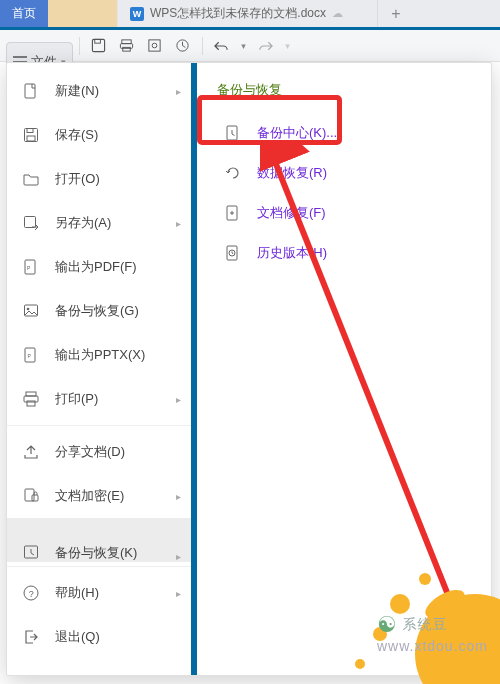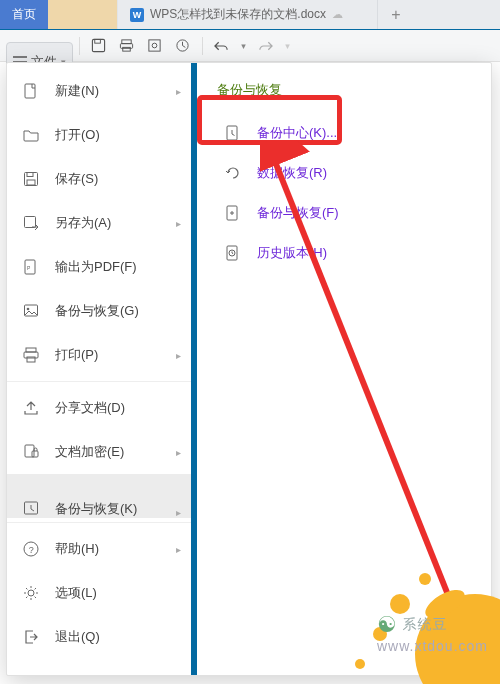--- a/index.html
+++ b/index.html
@@ -1,19 +1,19 @@
 <!DOCTYPE html>
 <html><head>
 <meta charset="utf-8">
 <style>
   * { box-sizing: border-box; margin: 0; padding: 0; }
   body { font-family: "Microsoft YaHei", "PingFang SC", sans-serif; font-size: 13px; color: #333; background: #fff; width: 500px; height: 684px; overflow: hidden; position: relative; }
 
   
-  .tabbar { display: flex; align-items: stretch; height: 30px; background: #e9ebee; border-bottom: 1px solid #0369a1; }
+  .tabbar { display: flex; align-items: stretch; height: 30px; background: #e9ebee; border-bottom: 3px solid #0369a1; }
   .tab { display: flex; align-items: center; padding: 0 12px; font-size: 12px; color: #666; gap: 6px; border-right: 1px solid #d9dce0; position: relative; }
   .tab.home { background: #4a7bd0; color: #fff; border-right: none; }
   .tab.blurred { width: 70px; background: #f8c15a; opacity: 0.45; }
   .tab.doc { flex: 1; max-width: 260px; overflow: hidden; white-space: nowrap; text-overflow: ellipsis; }
   .tab .word-ico { width: 14px; height: 14px; background: #2b7cd3; border-radius: 2px; display: flex; align-items: center; justify-content: center; color: #fff; font-size: 9px; font-weight: bold; }
   .tab .cloud-ico { color: #bbb; font-size: 11px; }
   .tab.plus-tab { width: 36px; justify-content: center; color: #888; font-size: 16px; background:#e9ebee; border-right:none;}
 
   
   .toolbar { display: flex; align-items: center; height: 32px; gap: 2px; padding: 0 6px; background: #f5f6f7; border-bottom: 1px solid #e3e3e3; }
@@ -124,40 +124,40 @@
             <path d="M10 2v4h3" fill="none" stroke="#666"></path>
           </svg>
         </span>
       <span>新建(N)</span>
       <span class="chev">▸</span>
     </div>
 
     <div class="menu-item">
       <span class="ico">
           <svg width="18" height="18" viewBox="0 0 18 18">
-            <path d="M2 5h5l1.5 2H16v7a1 1 0 01-1 1H3a1 1 0 01-1-1V5z" fill="none" stroke="#666"></path>
-          </svg>
-        </span>
-      <span>打开(O)</span>
-    </div>
-
-    <div class="menu-item">
-      <span class="ico">
-          <svg width="18" height="18" viewBox="0 0 18 18">
             <rect x="2.5" y="2.5" width="13" height="13" rx="1" fill="none" stroke="#666"></rect>
             <rect x="5" y="2.5" width="6" height="4" fill="none" stroke="#666"></rect>
             <rect x="5" y="10" width="8" height="5" fill="none" stroke="#666"></rect>
           </svg>
         </span>
       <span>保存(S)</span>
     </div>
 
     <div class="menu-item">
       <span class="ico">
           <svg width="18" height="18" viewBox="0 0 18 18">
+            <path d="M2 5h5l1.5 2H16v7a1 1 0 01-1 1H3a1 1 0 01-1-1V5z" fill="none" stroke="#666"></path>
+          </svg>
+        </span>
+      <span>打开(O)</span>
+    </div>
+
+    <div class="menu-item">
+      <span class="ico">
+          <svg width="18" height="18" viewBox="0 0 18 18">
             <rect x="2.5" y="2.5" width="11" height="11" rx="1" fill="none" stroke="#666"></rect>
             <path d="M13 10l3 3-3 3M16 13H10" stroke="#666" fill="none"></path>
           </svg>
         </span>
       <span>另存为(A)</span>
       <span class="chev">▸</span>
     </div>
 
     <div class="menu-item">
       <span class="ico">
@@ -173,20 +173,29 @@
       <span class="ico">
           <svg width="18" height="18" viewBox="0 0 18 18">
             <rect x="2.5" y="3" width="13" height="11" rx="1" fill="none" stroke="#666"></rect>
             <circle cx="6" cy="7" r="1.3" fill="#666"></circle>
             <path d="M3 13l4-4 3 3 2-2 3 3" fill="none" stroke="#666"></path>
           </svg>
         </span>
       <span>备份与恢复(G)</span>
     </div>
 
+    <div class="menu-item">
+      <span class="ico">
+          <svg width="18" height="18" viewBox="0 0 18 18">
+            <rect x="3" y="2" width="10" height="14" rx="1" fill="none" stroke="#666"></rect>
+            <text x="5.5" y="12" font-size="5" fill="#666">P</text>
+          </svg>
+        </span>
+      <span>输出为PPTX(X)</span>
+    </div>
 
     <div class="menu-item">
       <span class="ico">
           <svg width="18" height="18" viewBox="0 0 18 18">
             <rect x="4" y="2" width="10" height="4" fill="none" stroke="#666"></rect>
             <rect x="2" y="6" width="14" height="6" rx="1" fill="none" stroke="#666"></rect>
             <rect x="5" y="11" width="8" height="5" fill="none" stroke="#666"></rect>
           </svg>
         </span>
       <span>打印(P)</span>
@@ -233,29 +242,20 @@
       <span class="ico">
           <svg width="18" height="18" viewBox="0 0 18 18">
             <circle cx="9" cy="9" r="7" fill="none" stroke="#666"></circle>
             <text x="6.8" y="13" font-size="9" fill="#666">?</text>
           </svg>
         </span>
       <span>帮助(H)</span>
       <span class="chev">▸</span>
     </div>
 
-    <div class="menu-item">
-      <span class="ico">
-          <svg width="18" height="18" viewBox="0 0 18 18">
-            <circle cx="9" cy="9" r="3" fill="none" stroke="#666"></circle>
-            <path d="M9 2v2M9 14v2M2 9h2M14 9h2M4 4l1.4 1.4M12.6 12.6L14 14M4 14l1.4-1.4M12.6 5.4L14 4" stroke="#666"></path>
-          </svg>
-        </span>
-      <span>选项(L)</span>
-    </div>
 
     <div class="menu-item">
       <span class="ico">
           <svg width="18" height="18" viewBox="0 0 18 18">
             <path d="M11 3H4v12h7M8 9h7M12 6l3 3-3 3" fill="none" stroke="#666" stroke-width="1.2"></path>
           </svg>
         </span>
       <span>退出(Q)</span>
     </div>
   </div>
@@ -283,21 +283,21 @@
       <span>数据恢复(R)</span>
     </div>
 
     <div class="sub-item">
       <span class="ico">
           <svg width="18" height="18" viewBox="0 0 18 18">
             <rect x="3" y="2" width="10" height="14" rx="1" fill="none" stroke="#666"></rect>
             <path d="M6 9h4M8 7v4" stroke="#666"></path>
           </svg>
         </span>
-      <span>备份与恢复(F)</span>
+      <span>文档修复(F)</span>
     </div>
 
     <div class="sub-item">
       <span class="ico">
           <svg width="18" height="18" viewBox="0 0 18 18">
             <rect x="3" y="2" width="10" height="14" rx="1" fill="none" stroke="#666"></rect>
             <circle cx="8" cy="9" r="3" fill="none" stroke="#666"></circle>
             <path d="M8 7.5V9l1.2.8" stroke="#666" fill="none"></path>
           </svg>
         </span>

